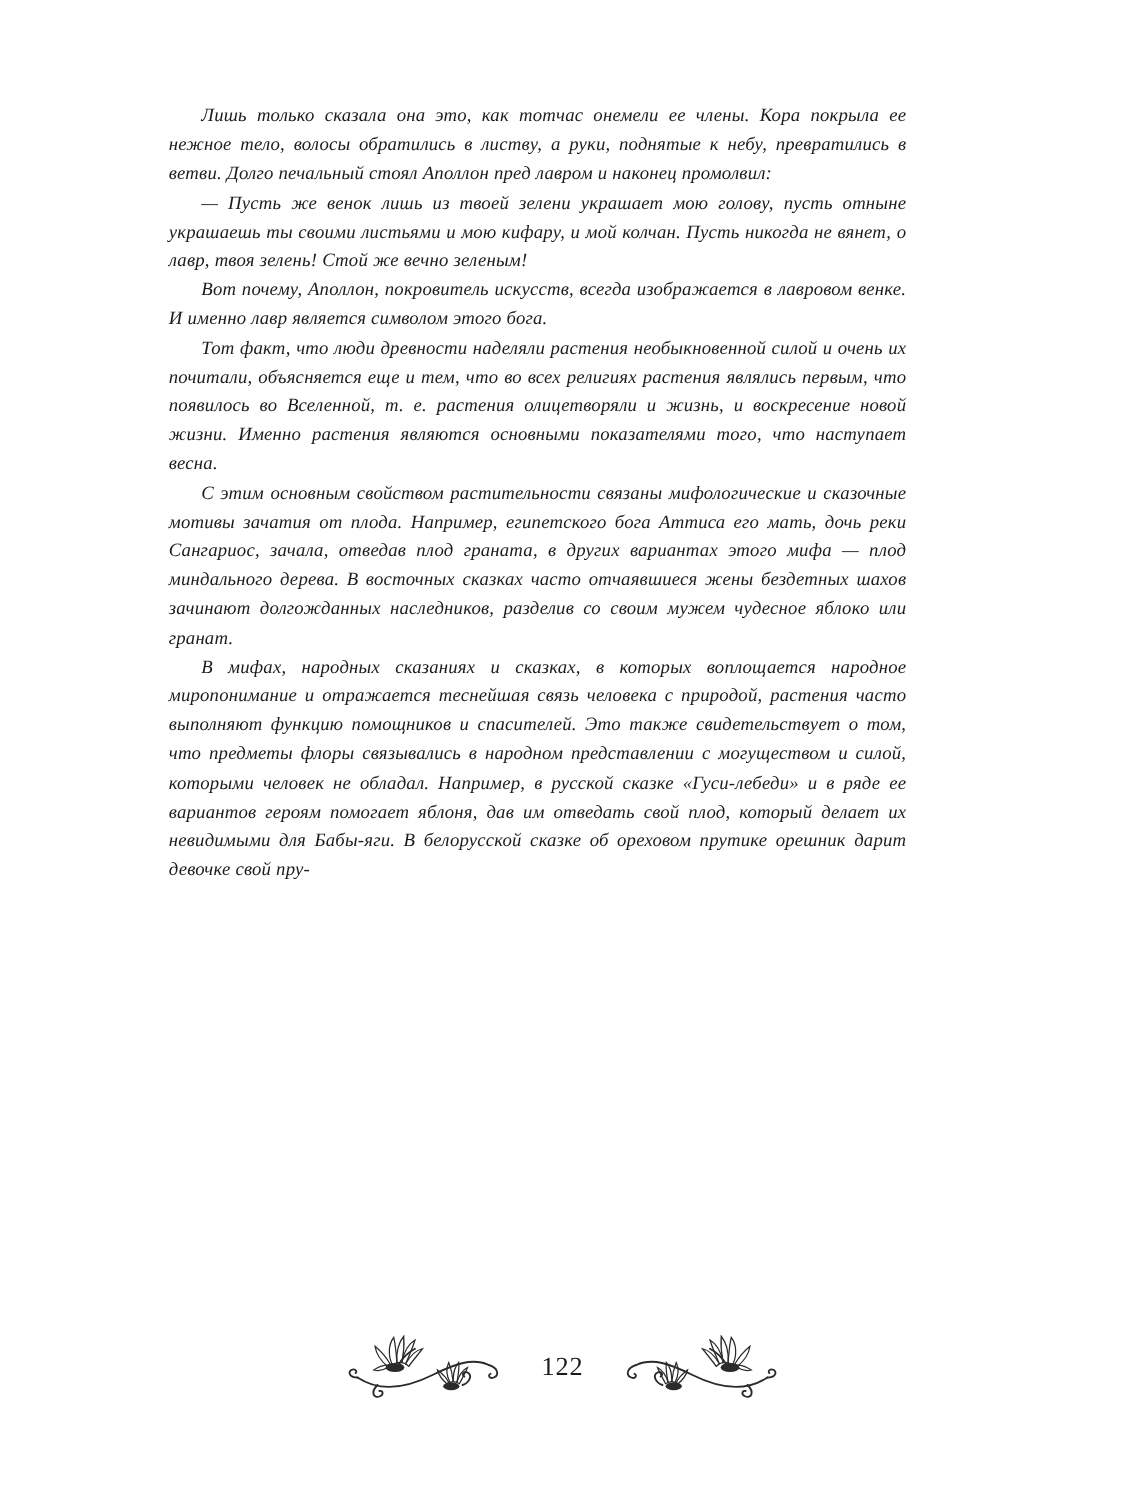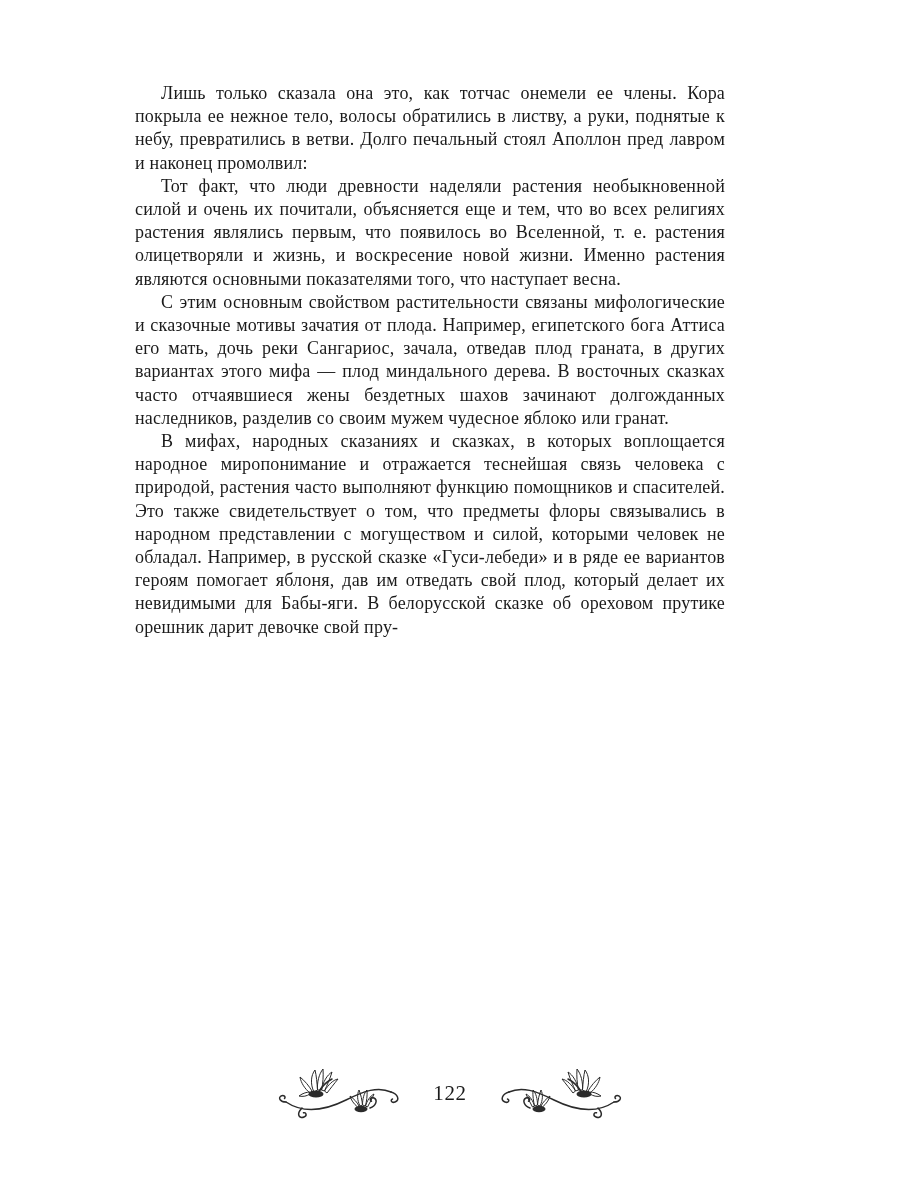--- a/index.html
+++ b/index.html
@@ -27,25 +27,26 @@
     position: absolute;
     left: 135px;
     top: 82px;
     width: 590px;
   }
 
   .para {
     margin: 0;
     text-indent: 26px;
     text-align: justify;
-    font-size: 18px;
+    font-size: 15px;
     line-height: 23.2px;
     letter-spacing: 0.01em;
     word-spacing: 0.005em;
     hyphens: manual;
+    font-style: italic;
     -webkit-hyphens: manual;
   }
 
   .para.last {
     
   }
 
   
   .footer {
     position: absolute;
@@ -80,20 +81,22 @@
     letter-spacing: 0.03em;
   }
 </style>
 </head>
 <body>
 
 <div class="page">
 
   <div class="text-block">
     <p class="para">Лишь только сказала она это, как тотчас онемели ее члены. Кора покрыла ее нежное тело, волосы обратились в листву, а руки, поднятые к небу, превратились в ветви. Долго печальный стоял Аполлон пред лавром и наконец промолвил:</p>
+    <p class="para">— Пусть же венок лишь из твоей зелени украшает мою голову, пусть отныне украшаешь ты своими листьями и мою кифару, и мой колчан. Пусть никогда не вянет, о лавр, твоя зелень! Стой же вечно зеленым!</p>
+    <p class="para">Вот почему, Аполлон, покровитель искусств, всегда изображается в лавровом венке. И именно лавр является символом этого бога.</p>
     <p class="para">Тот факт, что люди древности наделяли растения необыкновенной силой и очень их почитали, объясняется еще и тем, что во всех религиях растения являлись первым, что появилось во Вселенной, т. е. растения олицетворяли и жизнь, и воскресение новой жизни. Именно растения являются основными показателями того, что наступает весна.</p>
     <p class="para">С этим основным свойством растительности связаны мифологические и сказочные мотивы зачатия от плода. Например, египетского бога Аттиса его мать, дочь реки Сангариос, зачала, отведав плод граната, в других вариантах этого мифа — плод миндального дерева. В восточных сказках часто отчаявшиеся жены бездетных шахов зачинают долгожданных наследников, разделив со своим мужем чудесное яблоко или гранат.</p>
     <p class="para last">В мифах, народных сказаниях и сказках, в которых воплощается народное миропонимание и отражается теснейшая связь человека с природой, растения часто выполняют функцию помощников и спасителей. Это также свидетельствует о том, что предметы флоры связывались в народном представлении с могуществом и силой, которыми человек не обладал. Например, в русской сказке «Гуси-лебеди» и в ряде ее вариантов героям помогает яблоня, дав им отведать свой плод, который делает их невидимыми для Бабы-яги. В белорусской сказке об ореховом прутике орешник дарит девочке свой пру-</p>
   </div>
 
   <div class="footer">
 
     <span class="orn left">
       <svg viewBox="0 0 132 56" xmlns="http://www.w3.org/2000/svg">
         <g stroke="#2b2b2b" fill="none" stroke-width="1.5" stroke-linecap="round">

